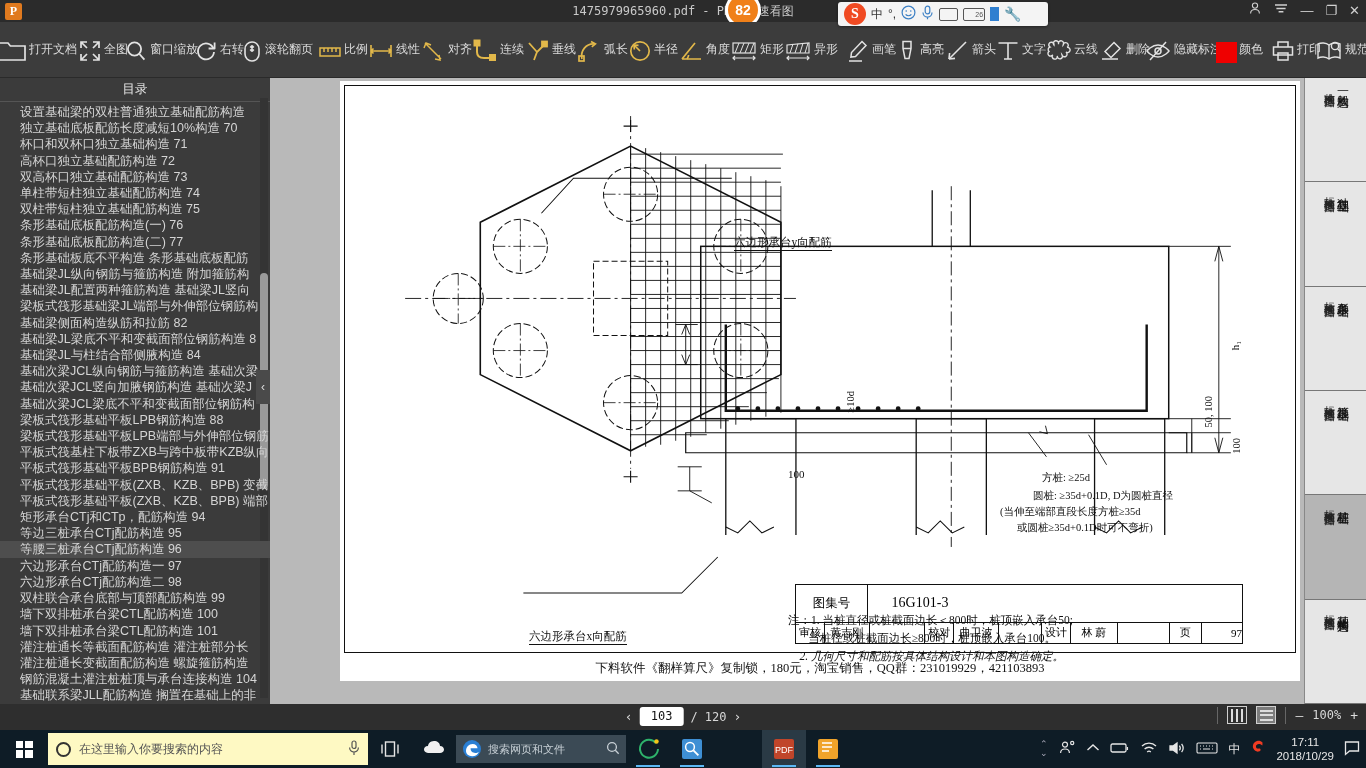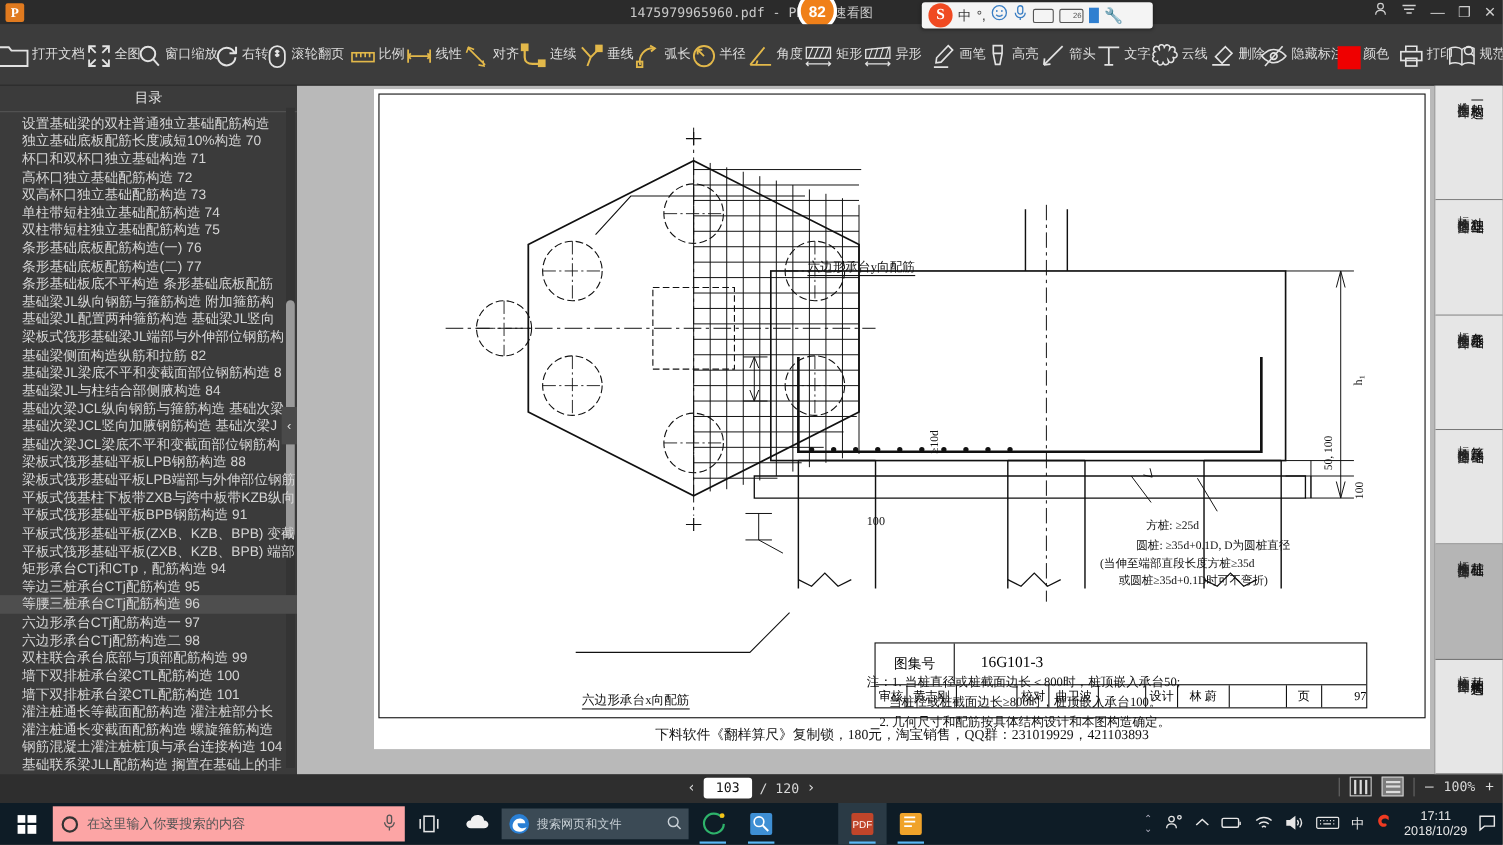--- a/index.html
+++ b/index.html
@@ -172,21 +172,21 @@
 
   
   .taskbar {
     position: absolute; left: 0; top: 730px; width: 1366px; height: 38px;
     background: #0e1c26; display: flex; align-items: center;
   }
   .startbtn { width: 48px; height: 38px; display:flex; align-items:center; justify-content:center; cursor:pointer; }
   .winlogo { width: 17px; height: 17px; display: grid; grid-template-columns: 1fr 1fr; grid-template-rows: 1fr 1fr; gap: 2px; }
   .winlogo span { background: #fff; display: block; }
   .searchbox {
-    width: 320px; height: 32px; background: #fca5a5; display: flex; align-items: center;
+    width: 320px; height: 32px; background: #fef9c3; display: flex; align-items: center;
     gap: 8px; padding: 0 8px; color: #555; font-size: 12px;
   }
   .ring { width: 15px; height: 15px; border: 2px solid #333; border-radius: 50%; flex: none; }
   .tbicon { width: 44px; height: 38px; display:flex; align-items:center; justify-content:center; cursor: pointer; position: relative;}
   .tbicon.run::after { content:''; position:absolute; bottom:1px; left:10px; width:24px; height:2px; background:#5bb8f5; }
   .tbicon.active { background: #2a3a45; margin-left: 48px; }
   .edgebox { width: 170px; height: 28px; background: #3b4a55; display:flex; align-items:center; gap:6px; padding: 0 6px; color:#c8d0d6; font-size:11px;}
   .tray { margin-left: auto; display: flex; align-items: center; gap: 10px; padding-right: 6px; color: #e6e6e6; font-size: 12px; }
   .clock { font-size: 11.5px; line-height: 14px; text-align: center; font-family: "Liberation Sans", sans-serif;}
   .updown { display:flex; flex-direction: column; color:#aab; font-size:9px; line-height:9px; margin-right: 2px;}
@@ -640,21 +640,21 @@
             <path d="M700 370l-18 -24M760 378l-18 -30" stroke-width="0.9"></path>
             <path d="M693 345l8 2M701 347l-2 -8" stroke-width="0.9"></path>
           </g>
         </svg>
 
         <div class="lbl" style="left:389px; top:149px; font-size:11.5px; border-bottom:1px solid #111;">六边形承台y向配筋</div>
         <div class="lbl" style="left:184px; top:543px; font-size:11.5px; border-bottom:1px solid #111;">六边形承台x向配筋</div>
 
         <div class="lbl" style="left:443px; top:527px; font-size:11.5px;">注：1. 当桩直径或桩截面边长＜800时，桩顶嵌入承台50;</div>
         <div class="lbl" style="left:443px; top:545px; font-size:11.5px;">       当桩径或桩截面边长≥800时，桩顶嵌入承台100。</div>
-        <div class="lbl" style="left:443px; top:563px; font-size:11.5px;">    2. 几何尺寸和配筋按具体结构设计和本图构造确定。</div>
+        <div class="lbl" style="left:443px; top:563px; font-size:11.5px;font-style:italic;">    2. 几何尺寸和配筋按具体结构设计和本图构造确定。</div>
 
         <div class="lbl" style="left:697px; top:385px; font-size:10.5px;">方桩: ≥25d</div>
         <div class="lbl" style="left:688px; top:403px; font-size:10.5px;">圆桩: ≥35d+0.1D, D为圆桩直径</div>
         <div class="lbl" style="left:655px; top:419px; font-size:10.5px;">(当伸至端部直段长度方桩≥35d</div>
         <div class="lbl" style="left:672px; top:435px; font-size:10.5px;">或圆桩≥35d+0.1D时可不弯折)</div>
 
         <div class="lbl" style="left:443px; top:382px; font-size:11px;">100</div>
         <div class="lbl" style="left:500px; top:305px; font-size:10.5px; writing-mode:vertical-rl; transform:rotate(180deg);">≥10d</div>
         <div class="lbl" style="left:884px; top:255px; font-size:11px; writing-mode:vertical-rl; transform:rotate(180deg);">h₁</div>
         <div class="lbl" style="left:858px; top:310px; font-size:10.5px; writing-mode:vertical-rl; transform:rotate(180deg);">50, 100</div>

